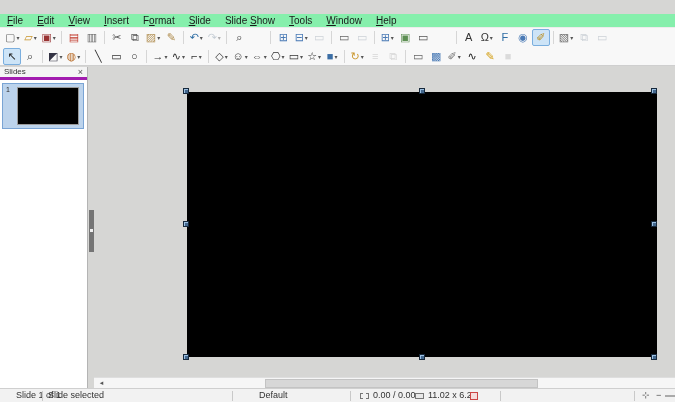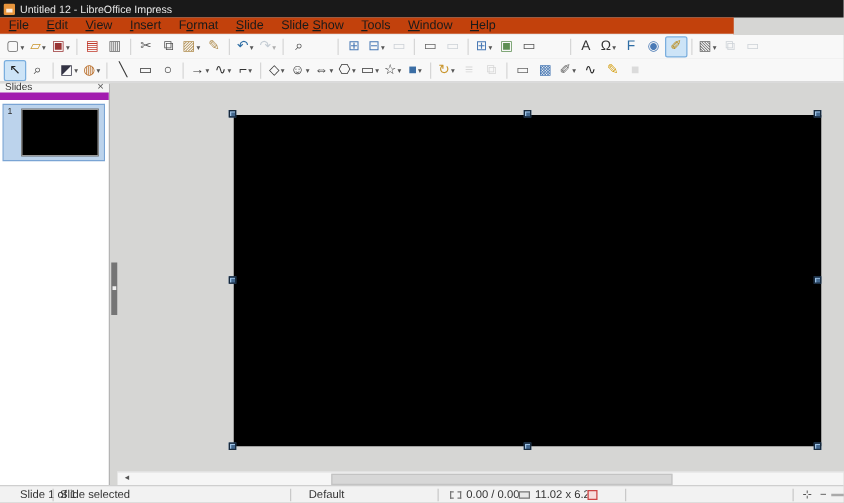--- a/index.html
+++ b/index.html
@@ -10,44 +10,44 @@
   
   .titlebar { position:absolute; left:0; top:0; width:675px; height:14px;
     background:#191919; display:flex; align-items:center; padding-left:3px; }
   .app-icon { width:9px; height:9px; background:#e8953c; border-radius:1px;
     margin-right:4px; position:relative; }
   .app-icon:after { content:""; position:absolute; left:2px; top:4px; width:5px; height:3px;
     background:#fff; opacity:.85; }
   .title-text { color:#e6e6e6; font-size:8.5px; white-space:nowrap; }
 
   
-  .menubar { position:absolute; left:0; top:14px; width:587px; height:14px;
-    background:#c2410c; border-bottom:1px solid #ececec; display:flex; align-items:center; }
+  .menubar { position:absolute; left:0; top:14px; width:675px; height:14px;
+    background:#86efac; border-bottom:1px solid #ececec; display:flex; align-items:center; }
   .menu-item { font-size:10px; color:#1a1a1a; padding:0 7px; line-height:14px; cursor:default; }
   .menu-item u { text-decoration:underline; }
 
   
   .toolbar { position:absolute; left:0; width:675px; background:#f8f8f8;
     display:flex; align-items:center; padding-left:3px; white-space:nowrap; overflow:hidden; }
   #toolbar-standard { top:28px; height:19px; }
   #toolbar-drawing  { top:47px; height:19px; border-bottom:1px solid #cfcfcf; }
   .tbtn { display:inline-flex; align-items:center; justify-content:center;
     height:17px; min-width:18px; padding:0 1px; border:1px solid transparent; border-radius:2px; }
   .tbtn .glyph { font-size:11px; line-height:15px; }
   .tbtn .glyph.multi { font-size:8px; letter-spacing:-0.5px;margin-top:32px; }
   .tbtn .dd { font-size:6px; color:#555; margin-left:1px; }
   .tbtn.active { background:#cde4f7; border-color:#7aaede; }
   .tbtn.disabled { opacity:.45; }
   .tsep { display:inline-block; width:1px; height:13px; background:#d6d6d6; margin:0 3px; }
 
   
   .slides-panel { position:absolute; left:0; top:67px; width:88px; height:321px;
     background:#ffffff; border-right:1px solid #b4b4b4; }
-  .panel-header { height:13px; display:flex; align-items:flex-end; justify-content:space-between;
-    padding:0 4px; border-bottom:6px solid #a21caf; background:#f4f4f4; }
+  .panel-header { height:13px; display:flex; align-items:flex-start; justify-content:space-between;
+    padding:0 4px; border-bottom:3px solid #a21caf; background:#f4f4f4; }
   .panel-title { font-size:8px; color:#333; }
   .panel-close { font-size:9px; color:#555; line-height:10px; cursor:default; }
   .slide-item { margin:4px 3px; width:80px; height:44px; display:flex; align-items:stretch; }
   .slide-item.selected { background:#bcd3ec; outline:1px solid #7aa4d4; }
   .slide-num { width:14px; font-size:7px; color:#2a2a2a; padding:2px 0 0 3px; }
   .slide-thumb { flex:1; margin:3px 4px 3px 0; background:#000; border:1px solid #9a9a9a; }
 
   
   .splitter { position:absolute; left:88px; top:67px; width:6px; height:321px; }
   .collapse-handle { position:absolute; left:1px; top:143px; width:5px; height:42px;
@@ -84,24 +84,20 @@
     border:1px solid #cc4444; background:#f6dcdc; }
   .fit-icon { position:absolute; left:642px; top:0; font-size:9px; color:#555; line-height:13px; }
   .zoom-minus { position:absolute; left:656px; top:0; font-size:9px; color:#444; line-height:13px; }
   .zoom-track { position:absolute; left:665px; top:6px; width:12px; height:2px; background:#aaa; }
 </style>
 </head>
 <body>
 
 <div id="app">
 
-  <div class="titlebar">
-    <span class="app-icon"></span>
-    <span class="title-text">Untitled 12 - LibreOffice Impress</span>
-  </div>
 
   <div class="menubar" id="menubar">
       <span class="menu-item"><u>F</u><span>i</span><span>l</span><span>e</span></span>
       <span class="menu-item"><u>E</u><span>d</span><span>i</span><span>t</span></span>
       <span class="menu-item"><u>V</u><span>i</span><span>e</span><span>w</span></span>
       <span class="menu-item"><u>I</u><span>n</span><span>s</span><span>e</span><span>r</span><span>t</span></span>
       <span class="menu-item"><span>F</span><u>o</u><span>r</span><span>m</span><span>a</span><span>t</span></span>
       <span class="menu-item"><u>S</u><span>l</span><span>i</span><span>d</span><span>e</span></span>
       <span class="menu-item"><span>S</span><span>l</span><span>i</span><span>d</span><span>e</span><span> </span><u>S</u><span>h</span><span>o</span><span>w</span></span>
       <span class="menu-item"><u>T</u><span>o</span><span>o</span><span>l</span><span>s</span></span>
@@ -353,21 +349,21 @@
   <div class="hscroll">
     <span class="arrow">◂</span>
     <div class="thumb"></div>
   </div>
 
   <div class="statusbar">
     <span class="seg" style="left:16px;">Slide 1 of 1</span>
     <span class="sdiv" style="left:42px;"></span>
     <span class="seg" style="left:48px;">Slide selected</span>
     <span class="sdiv" style="left:232px;"></span>
-    <span class="seg" style="left:247px;">Default</span>
+    <span class="seg" style="left:259px;">Default</span>
     <span class="sdiv" style="left:350px;"></span>
     <span class="pos-icon"></span>
     <span class="seg" style="left:373px;">0.00 / 0.00</span>
     <span class="size-icon"></span>
     <span class="seg" style="left:428px;">11.02 x 6.20</span>
     <span class="modified-icon"></span>
     <span class="sdiv" style="left:500px;"></span>
     <span class="sdiv" style="left:634px;"></span>
     <span class="fit-icon">⊹</span>
     <span class="zoom-minus">−</span>

